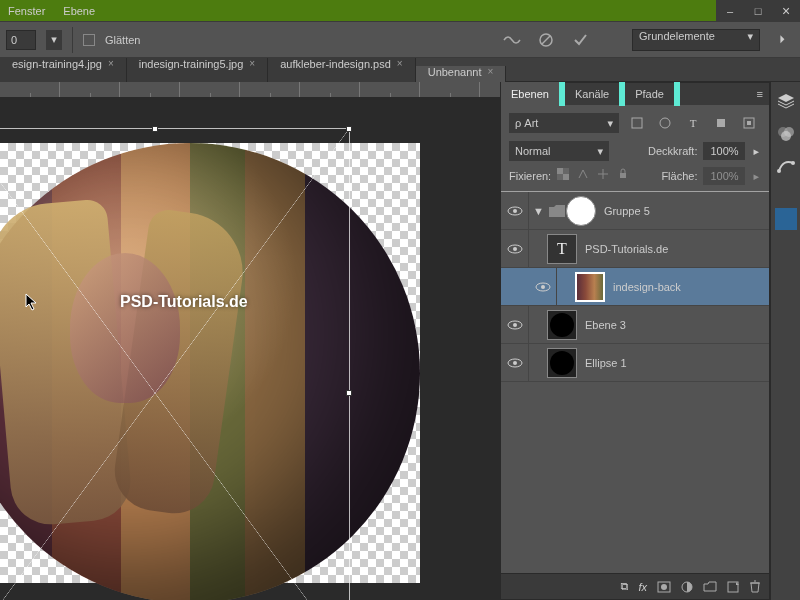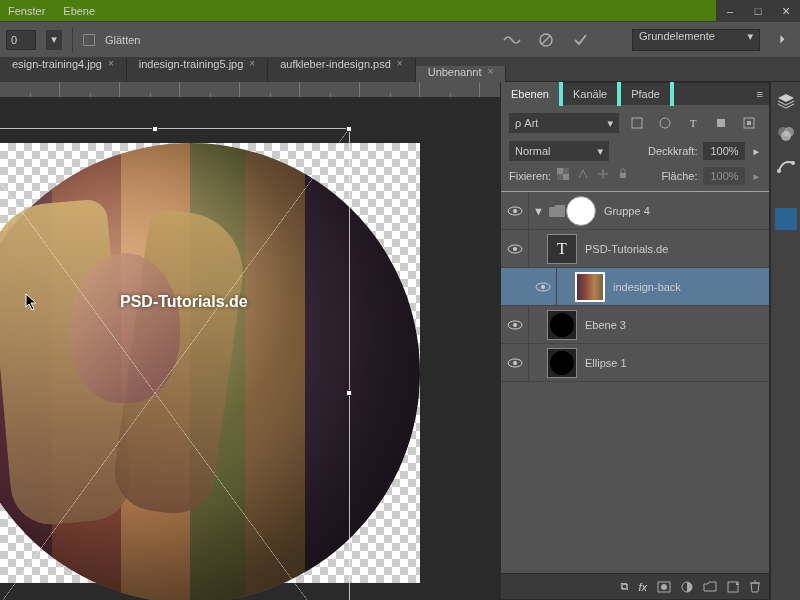--- a/index.html
+++ b/index.html
@@ -44,21 +44,21 @@
 .transform-box::before { background:linear-gradient(to bottom right, transparent calc(50% - 0.5px), rgba(255,255,255,0.6) 50%, transparent calc(50% + 0.5px));}
 .transform-box::after { background:linear-gradient(to bottom left, transparent calc(50% - 0.5px), rgba(255,255,255,0.6) 50%, transparent calc(50% + 0.5px));}
 .handle { position:absolute; width:6px; height:6px; background:#fff; border:1px solid #333; }
 .cursor-arrow { position:absolute; top:195px; left:25px; }
 .panels-right { position:absolute; top:82px; right:0; width:300px; bottom:0; display:flex; }
 .toolstrip { width:30px; background:#424242; border-left:1px solid #2a2a2a; display:flex; flex-direction:column; align-items:center; padding-top:8px; gap:10px;}
 .toolstrip .ico { width:22px; height:22px; display:flex; align-items:center; justify-content:center; }
 .toolstrip .ico.active { background:#2a6496; }
 .layers-panel { flex:1; background:#535353; border:1px solid #2a2a2a; display:flex; flex-direction:column;}
 .panel-tabs { height:22px; background:#3a3a3a; display:flex; align-items:center; }
-.panel-tab { padding:12px 10px; height:22px; display:flex; align-items:center; color:#ccc; border-right:4px solid #5eead4;}
+.panel-tab { padding:12px 10px; height:22px; display:flex; align-items:center; color:#ccc; border-right:6px solid #5eead4;}
 .panel-tab.active { background:#535353; color:#eee; }
 .panel-tabs .menu { margin-left:auto; padding:0 6px; }
 .layer-controls { padding:6px 8px; display:flex; flex-direction:column; gap:6px; border-bottom:1px solid #a3a3a3;}
 .lc-row { display:flex; align-items:center; gap:6px; }
 .kind-dd { flex:1; height:20px; background:#3a3a3a; display:flex; align-items:center; padding:0 6px; justify-content:space-between;}
 .blend-dd { width:100px; height:20px; background:#3a3a3a; display:flex; align-items:center; padding:0 6px; justify-content:space-between;}
 .pct-field { width:42px; height:18px; background:#3a3a3a; display:flex; align-items:center; justify-content:center;}
 .lock-icons { display:flex; gap:4px; }
 .lock-icons div { width:16px; height:16px; }
 .layer-list { flex:1; overflow:auto; }
@@ -280,21 +280,21 @@
               <circle cx="8" cy="5" r="2" fill="#ccc"></circle>
             </svg>
           </div>
         <span style="padding:0 4px">▼</span>
         <span>
             <svg width="18" height="14" viewBox="0 0 18 14">
               <path d="M1 3 L6 3 L8 1 L17 1 L17 13 L1 13 Z" fill="#888"></path>
             </svg>
           </span>
         <div class="thumb" style="border-radius:50%;background:#fff"></div>
-        <span class="layer-name">Gruppe 4</span>
+        <span class="layer-name">Gruppe 5</span>
       </div>
       <div class="layer-row">
         <div class="eye-col">
             <svg width="16" height="10" viewBox="0 0 16 10">
               <ellipse cx="8" cy="5" rx="7" ry="4" fill="none" stroke="#ccc"></ellipse>
               <circle cx="8" cy="5" r="2" fill="#ccc"></circle>
             </svg>
           </div>
         <div class="indent"></div>
         <div class="thumb" style="background:#333;color:#eee;font-family:serif;font-size:16px">T</div>

